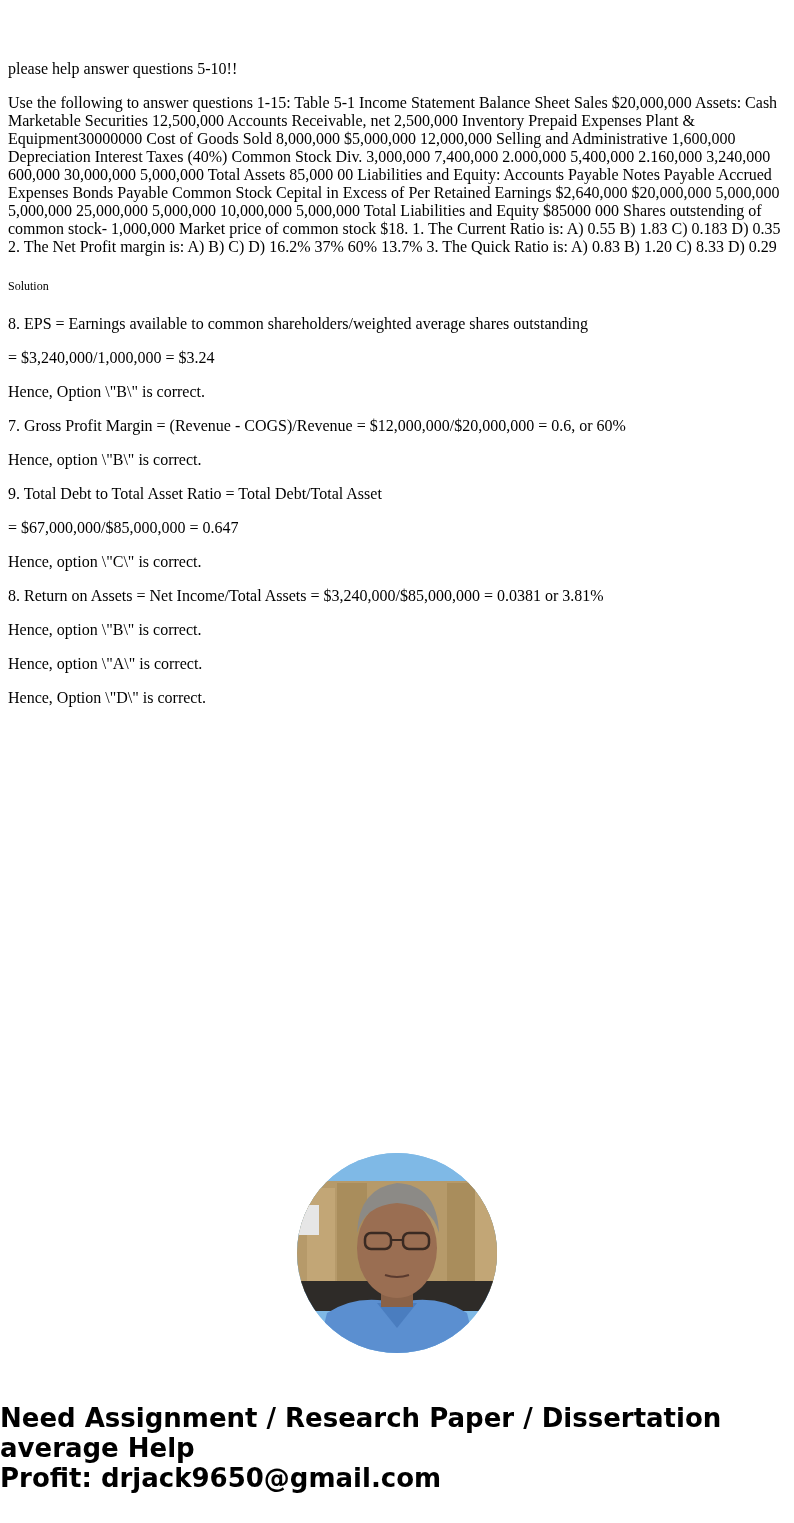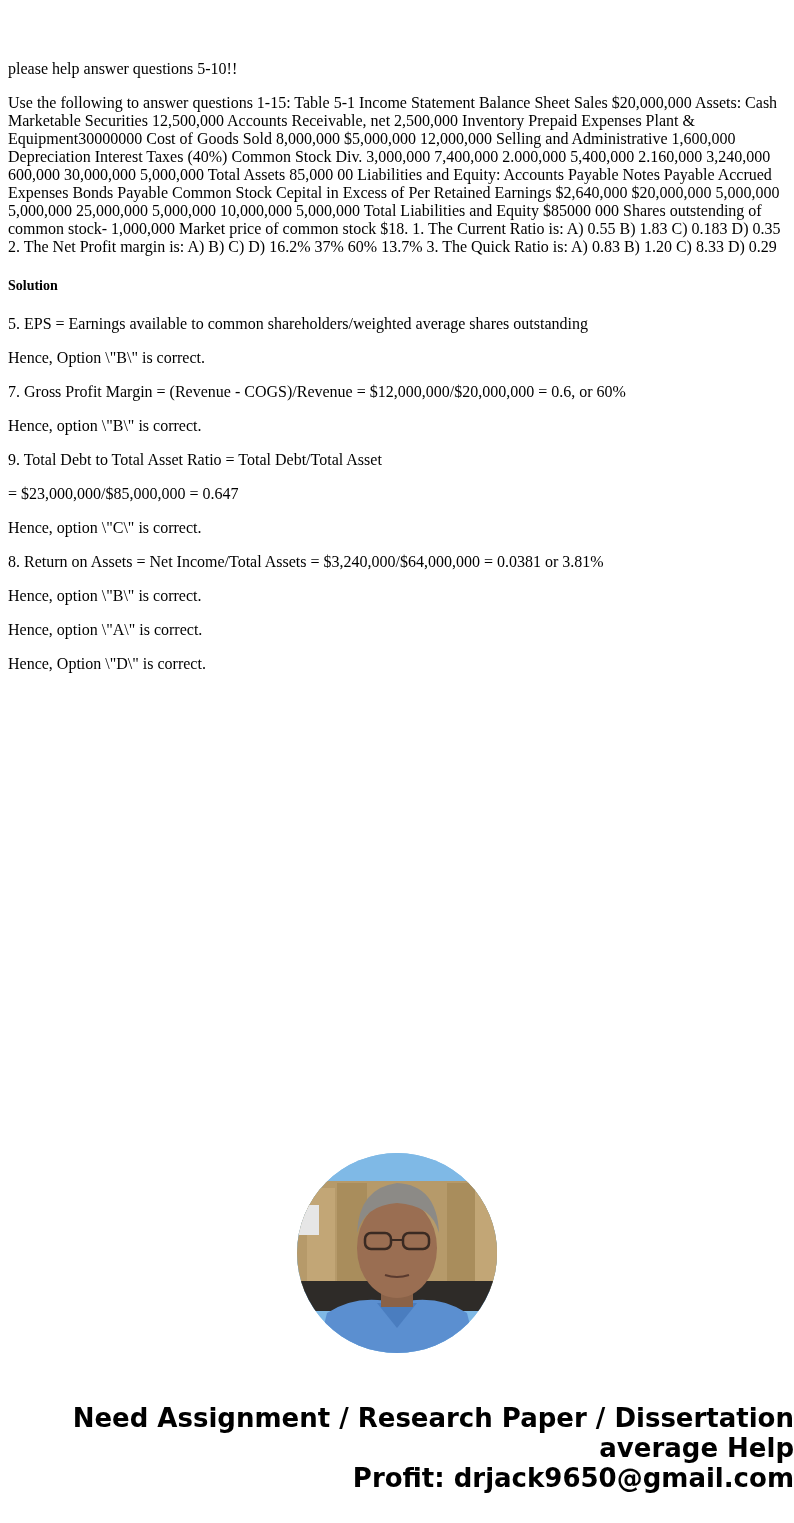--- a/index.html
+++ b/index.html
@@ -27,66 +27,67 @@
     p {
       margin: 0 0 16px 0;
     }
     .question-title {
       margin-bottom: 16px;
     }
     .question-body {
       margin-bottom: 16px;
     }
     h3 {
-      font-size: 14px;
-      font-weight: bold;
+      font-size: 12px;
+      font-weight: normal;
       margin: 19px 0 18px 0;
       line-height: 22px;
     }
     .avatar {
       position: absolute;
       left: 297px;
       top: 1153px;
       width: 200px;
       height: 200px;
       border-radius: 50%;
       overflow: hidden;
       background: #7ab8e8;
     }
     .promo {
       position: absolute;
       left: 0;
       top: 1403px;
       width: 794px;
-      text-align: right;
+      text-align: left;
       font-family: "DejaVu Sans", sans-serif;
       font-weight: bold;
       font-size: 26px;
       line-height: 30px;
       color: #000000;
     }
   </style>
 </head>
 <body>
 
 <div class="content">
   <p class="question-title">please help answer questions 5-10!!</p>
   <p class="question-body">Use the following to answer questions 1-15: Table 5-1 Income Statement Balance Sheet Sales $20,000,000 Assets: Cash Marketable Securities 12,500,000 Accounts Receivable, net 2,500,000 Inventory Prepaid Expenses Plant &amp; Equipment30000000 Cost of Goods Sold 8,000,000 $5,000,000 12,000,000 Selling and Administrative 1,600,000 Depreciation Interest Taxes (40%) Common Stock Div. 3,000,000 7,400,000 2.000,000 5,400,000 2.160,000 3,240,000 600,000 30,000,000 5,000,000 Total Assets 85,000 00 Liabilities and Equity: Accounts Payable Notes Payable Accrued Expenses Bonds Payable Common Stock Cepital in Excess of Per Retained Earnings $2,640,000 $20,000,000 5,000,000 5,000,000 25,000,000 5,000,000 10,000,000 5,000,000 Total Liabilities and Equity $85000 000 Shares outstending of common stock- 1,000,000 Market price of common stock $18. 1. The Current Ratio is: A) 0.55 B) 1.83 C) 0.183 D) 0.35 2. The Net Profit margin is: A) B) C) D) 16.2% 37% 60% 13.7% 3. The Quick Ratio is: A) 0.83 B) 1.20 C) 8.33 D) 0.29</p>
 
   <h3>Solution</h3>
 
   <div>
-    <p>5. EPS = Earnings available to common shareholders/weighted average shares outstanding</p>
+    <p>8. EPS = Earnings available to common shareholders/weighted average shares outstanding</p>
+    <p>= $3,240,000/1,000,000 = $3.24</p>
     <p>Hence, Option \"B\" is correct.</p>
     <p>7. Gross Profit Margin = (Revenue - COGS)/Revenue = $12,000,000/$20,000,000 = 0.6, or 60%</p>
     <p>Hence, option \"B\" is correct.</p>
     <p>9. Total Debt to Total Asset Ratio = Total Debt/Total Asset</p>
-    <p>= $23,000,000/$85,000,000 = 0.647</p>
+    <p>= $67,000,000/$85,000,000 = 0.647</p>
     <p>Hence, option \"C\" is correct.</p>
-    <p>8. Return on Assets = Net Income/Total Assets = $3,240,000/$64,000,000 = 0.0381 or 3.81%</p>
+    <p>8. Return on Assets = Net Income/Total Assets = $3,240,000/$85,000,000 = 0.0381 or 3.81%</p>
     <p>Hence, option \"B\" is correct.</p>
     <p>Hence, option \"A\" is correct.</p>
     <p>Hence, Option \"D\" is correct.</p>
   </div>
 </div>
 
 <div class="avatar">
   <svg width="200" height="200" viewBox="0 0 200 200">
 
     <rect x="0" y="0" width="200" height="200" fill="#7fb9e6"></rect>

